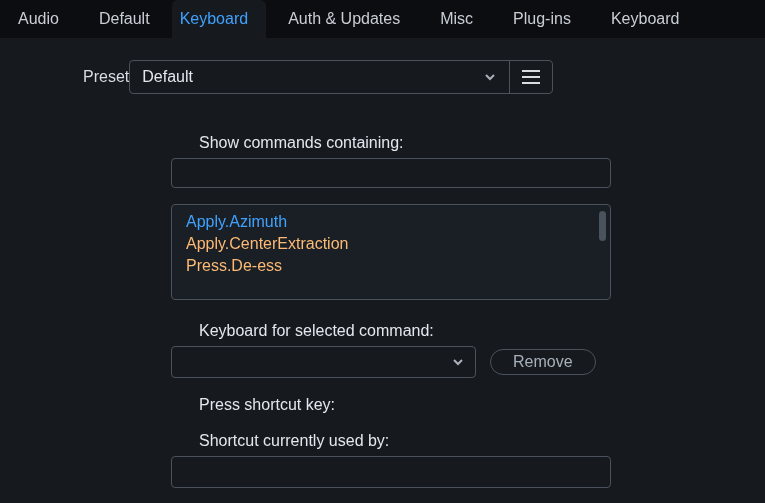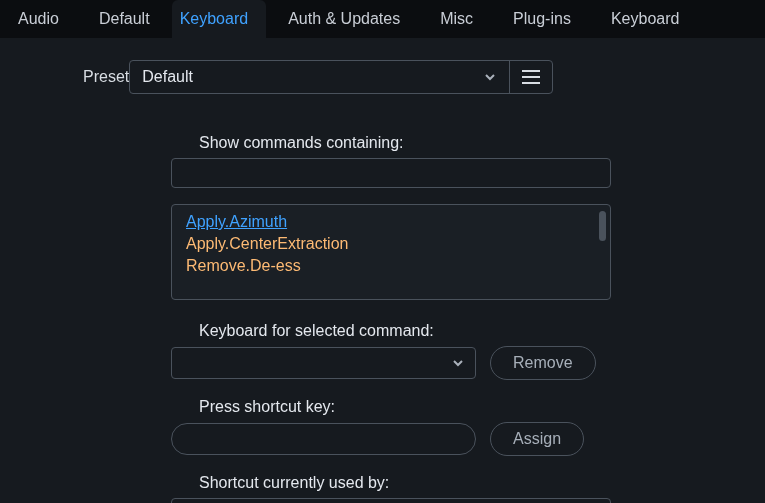--- a/index.html
+++ b/index.html
@@ -123,21 +123,20 @@
     background: #1a1f25;
   }
   .command-item {
     padding: 2px 14px;
     font-size: 16px;
     color: #fdba74;
     cursor: default;
   }
   .command-item.selected {
     color: #3fa2ff;
-    text-decoration: underline;
   }
   .scroll-thumb {
     position: absolute;
     right: 4px;
     top: 6px;
     width: 7px;
     height: 30px;
     background: #4a525c;
     border-radius: 4px;
   }
@@ -164,21 +163,21 @@
     flex: 0 0 305px;
     height: 32px;
     border: 1px solid #4a525c;
     border-radius: 16px;
     background: transparent;
     padding: 0 14px;
     color: #e4e8ee;
     font-size: 15px;
   }
   .pill-btn {
-    height: 34px;
+    height: 26px;
     padding: 0 22px;
     border: 1px solid #4a525c;
     border-radius: 17px;
     background: transparent;
     color: #a7afb9;
     font-size: 16px;
     cursor: pointer;
   }
   .wide-dropdown {
     width: 440px;
@@ -235,43 +234,39 @@
   <div class="section">
 
     <div>
       <div class="section-label">Show commands containing:</div>
       <input class="text-input" type="text" value="" style="">
     </div>
 
     <div class="command-list">
       <div class="command-item selected">Apply.Azimuth</div>
       <div class="command-item">Apply.CenterExtraction</div>
-      <div class="command-item">Remove.De-ess</div>
+      <div class="command-item">Press.De-ess</div>
       <div class="scroll-thumb"></div>
     </div>
 
     <div class="block-first">
       <div class="section-label">Keyboard for selected command:</div>
       <div class="row">
         <div class="dropdown">
           <span></span>
           <svg class="chev" viewBox="0 0 14 14">
               <path d="M3 5 L7 9 L11 5"></path>
             </svg>
         </div>
         <button class="pill-btn">Remove</button>
       </div>
     </div>
 
     <div class="block">
       <div class="section-label">Press shortcut key:</div>
-      <div class="row">
-        <input class="round-input" type="text" value="" style="">
-        <button class="pill-btn">Assign</button>
-      </div>
     </div>
 
     <div class="block">
       <div class="section-label">Shortcut currently used by:</div>
       <div class="wide-dropdown">
         <span></span>
 
       </div>
     </div>
 

